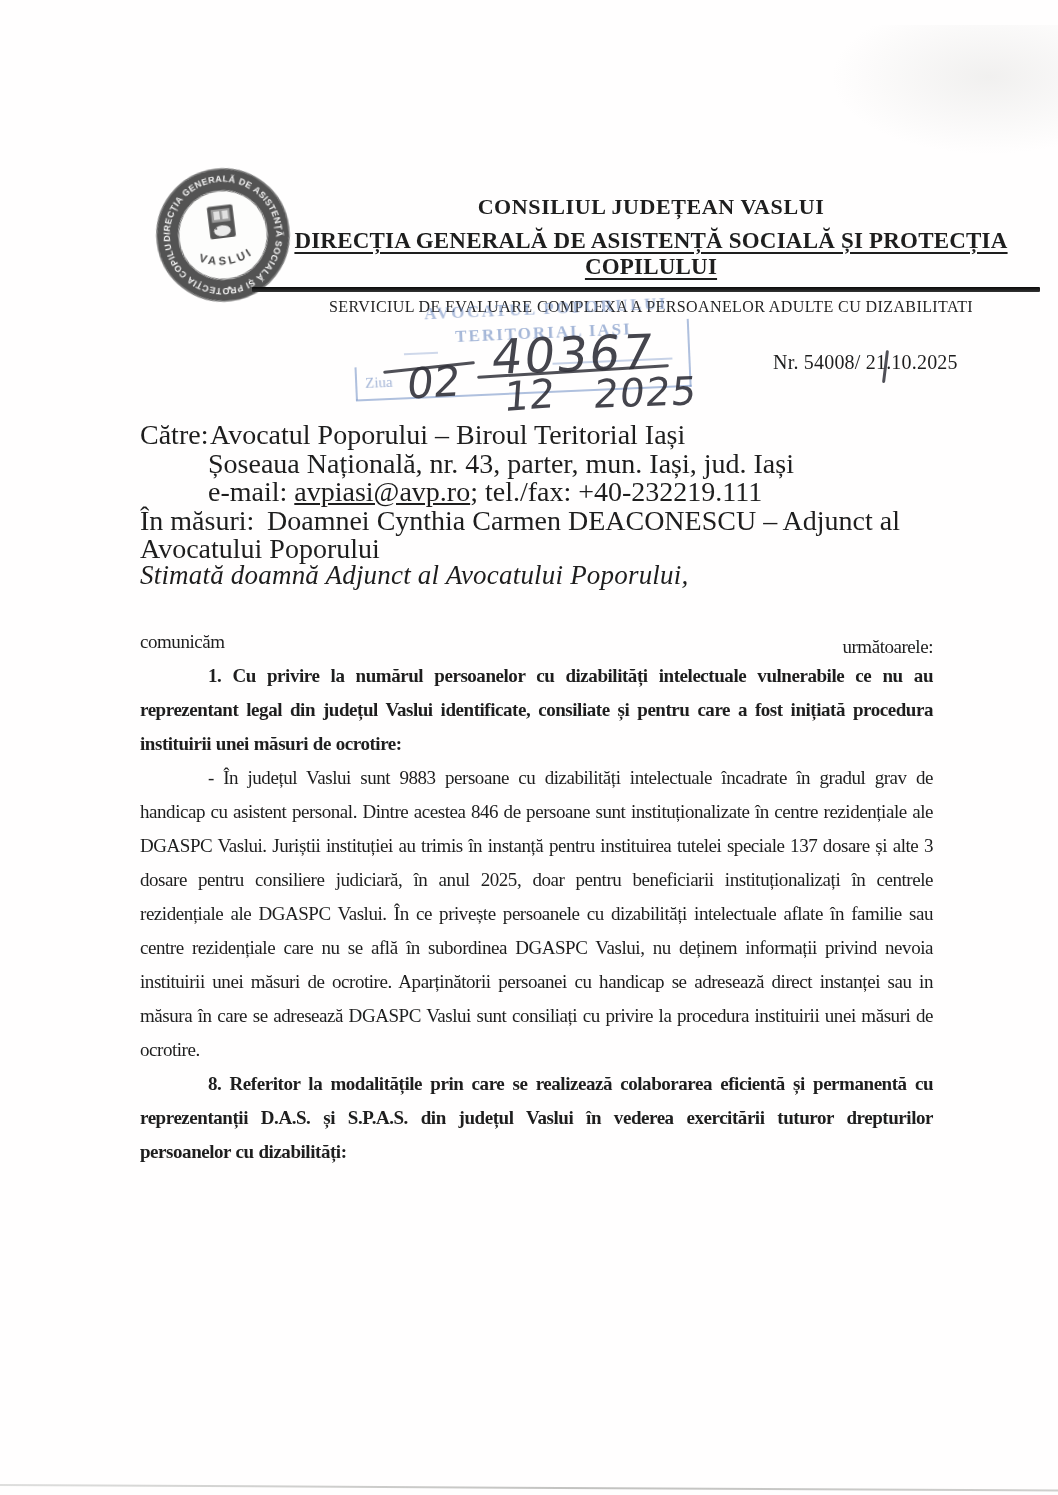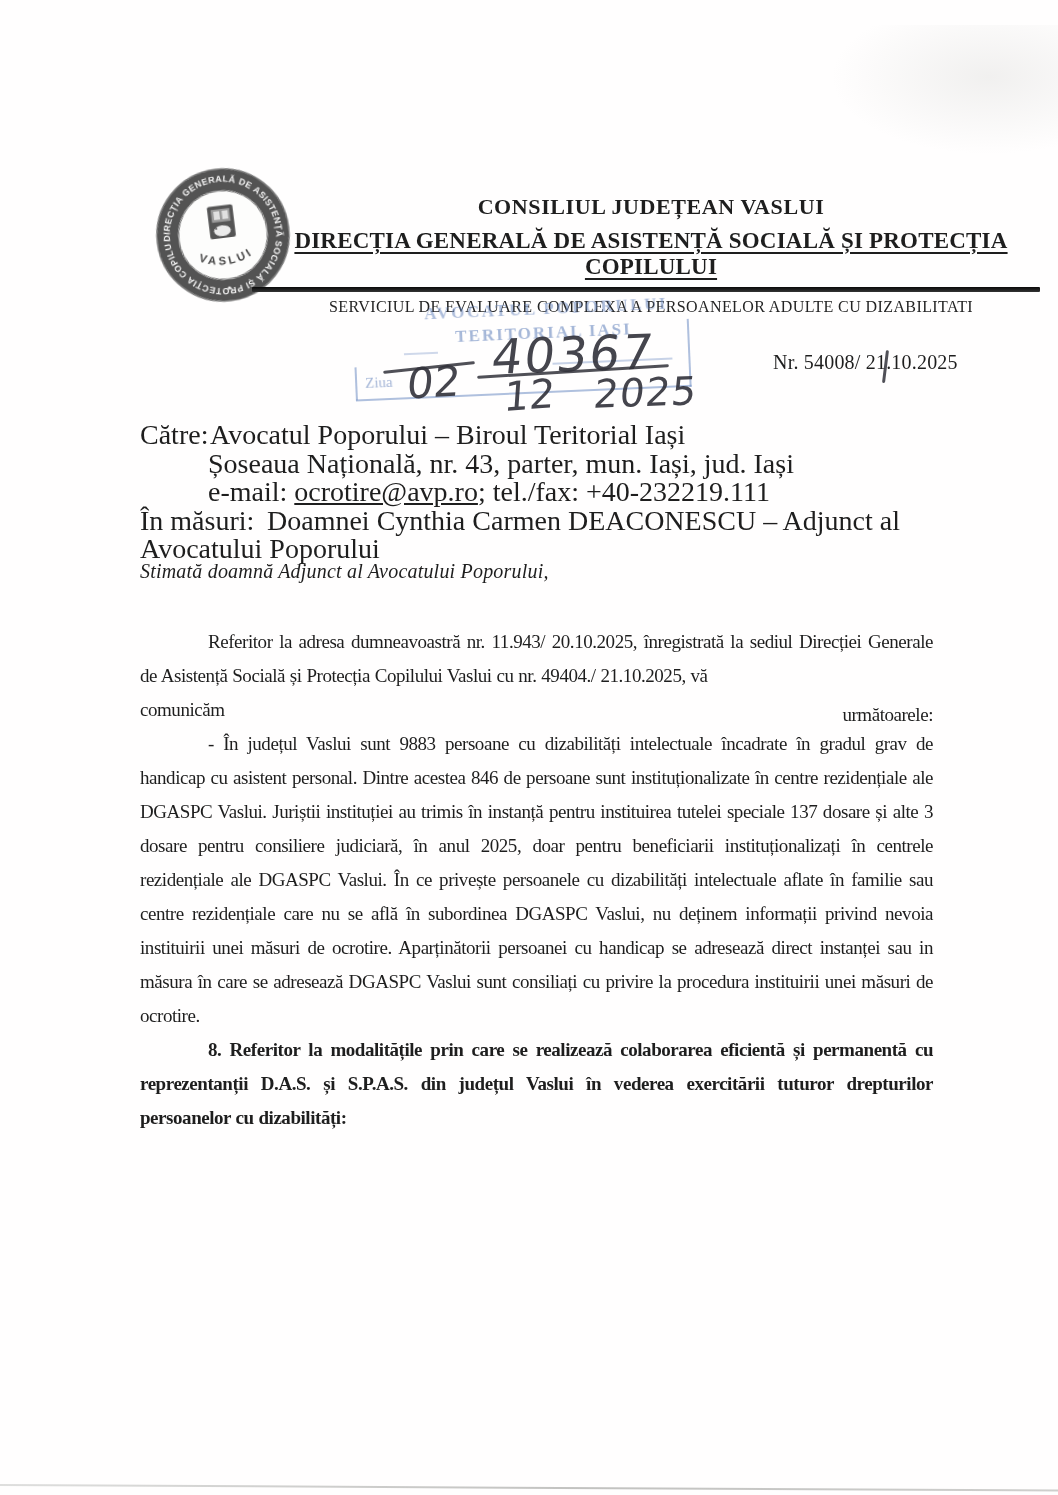--- a/index.html
+++ b/index.html
@@ -73,21 +73,21 @@
 
   
   .recipient { position: absolute; left: 140px; top: 421px; width: 800px;
                font-size: 28px; line-height: 28.5px; }
   .r-label { display: inline-block; width: 70px; }
   .r-label-wide { display: inline-block; width: 127px; }
   .r-indent { padding-left: 68px; }
   .email-link { text-decoration: underline; text-underline-offset: 2px; }
 
   
-  .salutation { position: absolute; left: 140px; top: 560px; font-size: 20px;
+  .salutation { position: absolute; left: 140px; top: 560px; font-size: 27px;
                 font-style: italic; letter-spacing: 0.2px; }
 
   
   .body-text { position: absolute; left: 140px; top: 625px; width: 793px;
                font-size: 19px; line-height: 34px; text-align: justify;
                letter-spacing: -0.45px; word-spacing: 0.5px; }
   .body-text p { margin: 0; text-indent: 68px; }
   .intro-tail { display: flex; justify-content: space-between; align-items: flex-end; }
   .intro-tail .right { transform: translateY(5px); }
   .bold-par { font-weight: bold; }
@@ -151,34 +151,34 @@
 
   <div class="ref-number">Nr. 54008/ 21.10.2025</div>
   <div class="pen-line pen-stroke-ref"></div>
 
   <div class="recipient">
     <div>
       <span class="r-label">Către:</span><span>Avocatul Poporului – Biroul Teritorial Iași</span>
     </div>
     <div class="r-indent">Șoseaua Națională, nr. 43, parter, mun. Iași, jud. Iași</div>
     <div class="r-indent">
-      <span>e-mail: </span><span class="email-link">ocrotire@avp.ro</span><span>; tel./fax: +40-232219.111</span>
+      <span>e-mail: </span><span class="email-link">avpiasi@avp.ro</span><span>; tel./fax: +40-232219.111</span>
     </div>
     <div>
       <span class="r-label-wide">În măsuri:</span><span>Doamnei Cynthia Carmen DEACONESCU – Adjunct al Avocatului Poporului</span>
     </div>
   </div>
 
   <div class="salutation">Stimată doamnă Adjunct al Avocatului Poporului,</div>
 
   <div class="body-text">
-    <p>Referitor la adresa dumneavoastră nr. 11.943/ 20.10.2025, înregistrată la sediul Direcției Generale de Asistență Socială și Protecția Copilului Vaslui cu nr. 49404./ 21.10.2025, vă</p>
     <div class="intro-tail">
       <span>comunicăm</span>
       <span class="right">următoarele:</span>
     </div>
+    <p class="bold-par">1. Cu privire la numărul persoanelor cu dizabilități intelectuale vulnerabile ce nu au reprezentant legal din județul Vaslui identificate, consiliate și pentru care a fost inițiată procedura instituirii unei măsuri de ocrotire:</p>
     <p>- În județul Vaslui sunt 9883 persoane cu dizabilități intelectuale încadrate în gradul grav de handicap cu asistent personal. Dintre acestea 846 de persoane sunt instituționalizate în centre rezidențiale ale DGASPC Vaslui. Juriștii instituției au trimis în instanță pentru instituirea tutelei speciale 137 dosare și alte 3 dosare pentru consiliere judiciară, în anul 2025, doar pentru beneficiarii instituționalizați în centrele rezidențiale ale DGASPC Vaslui. În ce privește persoanele cu dizabilități intelectuale aflate în familie sau centre rezidențiale care nu se află în subordinea DGASPC Vaslui, nu deținem informații privind nevoia instituirii unei măsuri de ocrotire. Aparținătorii persoanei cu handicap se adresează direct instanței sau in măsura în care se adresează DGASPC Vaslui sunt consiliați cu privire la procedura instituirii unei măsuri de ocrotire.</p>
     <p class="bold-par">8. Referitor la modalitățile prin care se realizează colaborarea eficientă și permanentă cu reprezentanții D.A.S. și S.P.A.S. din județul Vaslui în vederea exercitării tuturor drepturilor persoanelor cu dizabilități:</p>
   </div>
 
   <div class="artifact-bottom-line"></div>
 
 </div>
 
 </body></html>

